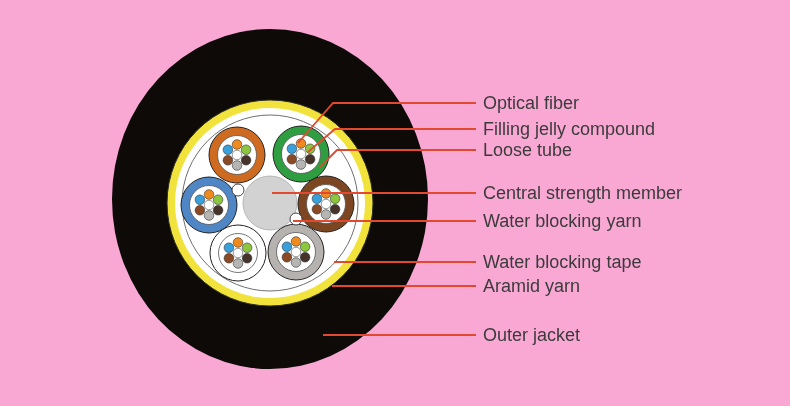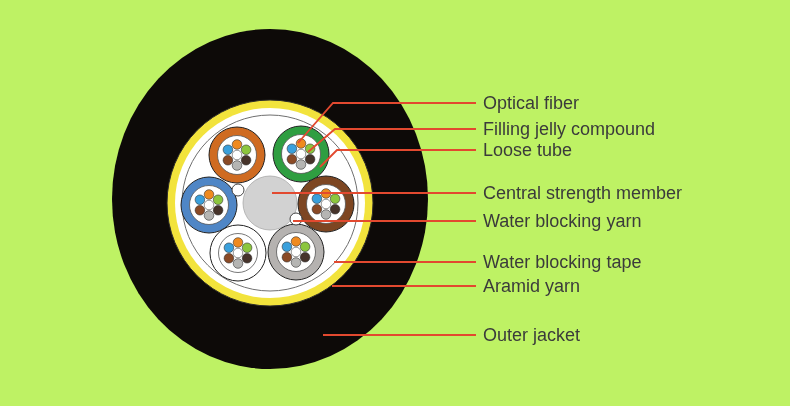--- a/index.html
+++ b/index.html
@@ -5,21 +5,21 @@
   html, body {
     margin: 0;
     padding: 0;
     background: #ffffff;
     font-family: "Liberation Sans", sans-serif;
   }
   .stage {
     position: relative;
     width: 790px;
     height: 406px;
-    background: #bef264;
+    background: #f9a8d4;
     overflow: hidden;
   }
   svg text.label-text {
     font-family: "Liberation Sans", sans-serif;
     font-size: 18px;
     fill: #3b3b3b;
   }
 </style>
 </head>
 <body>

